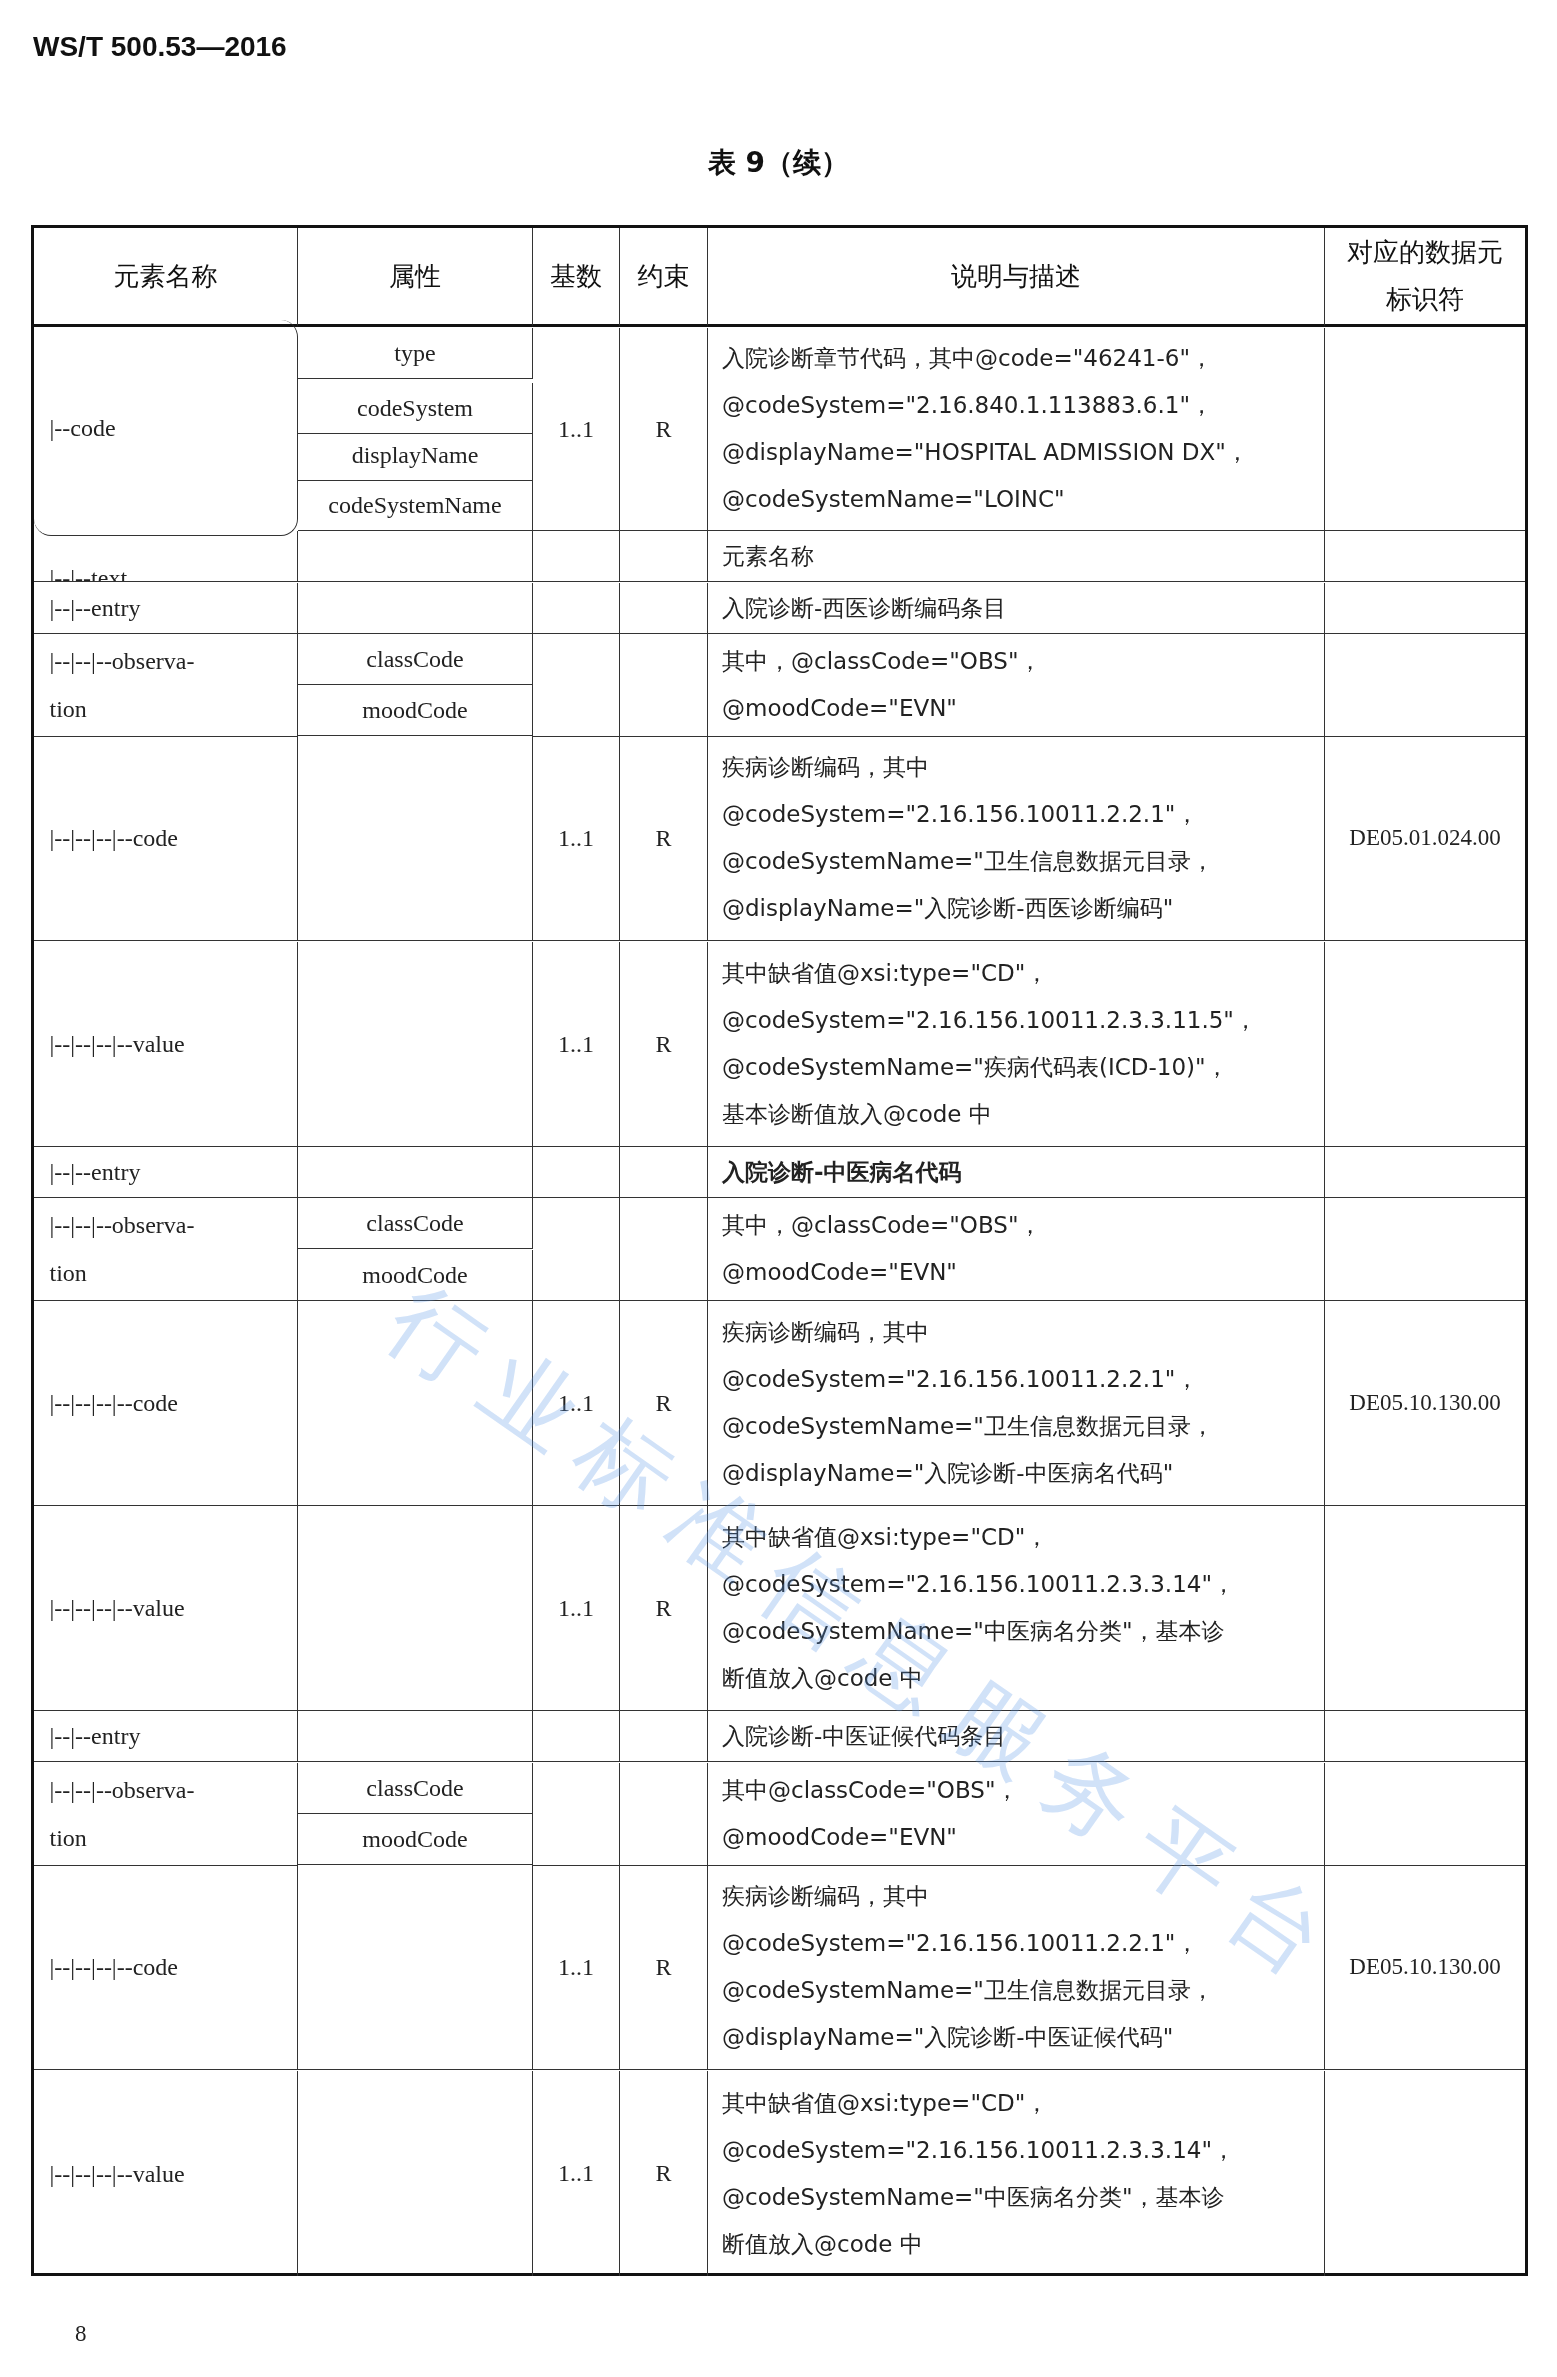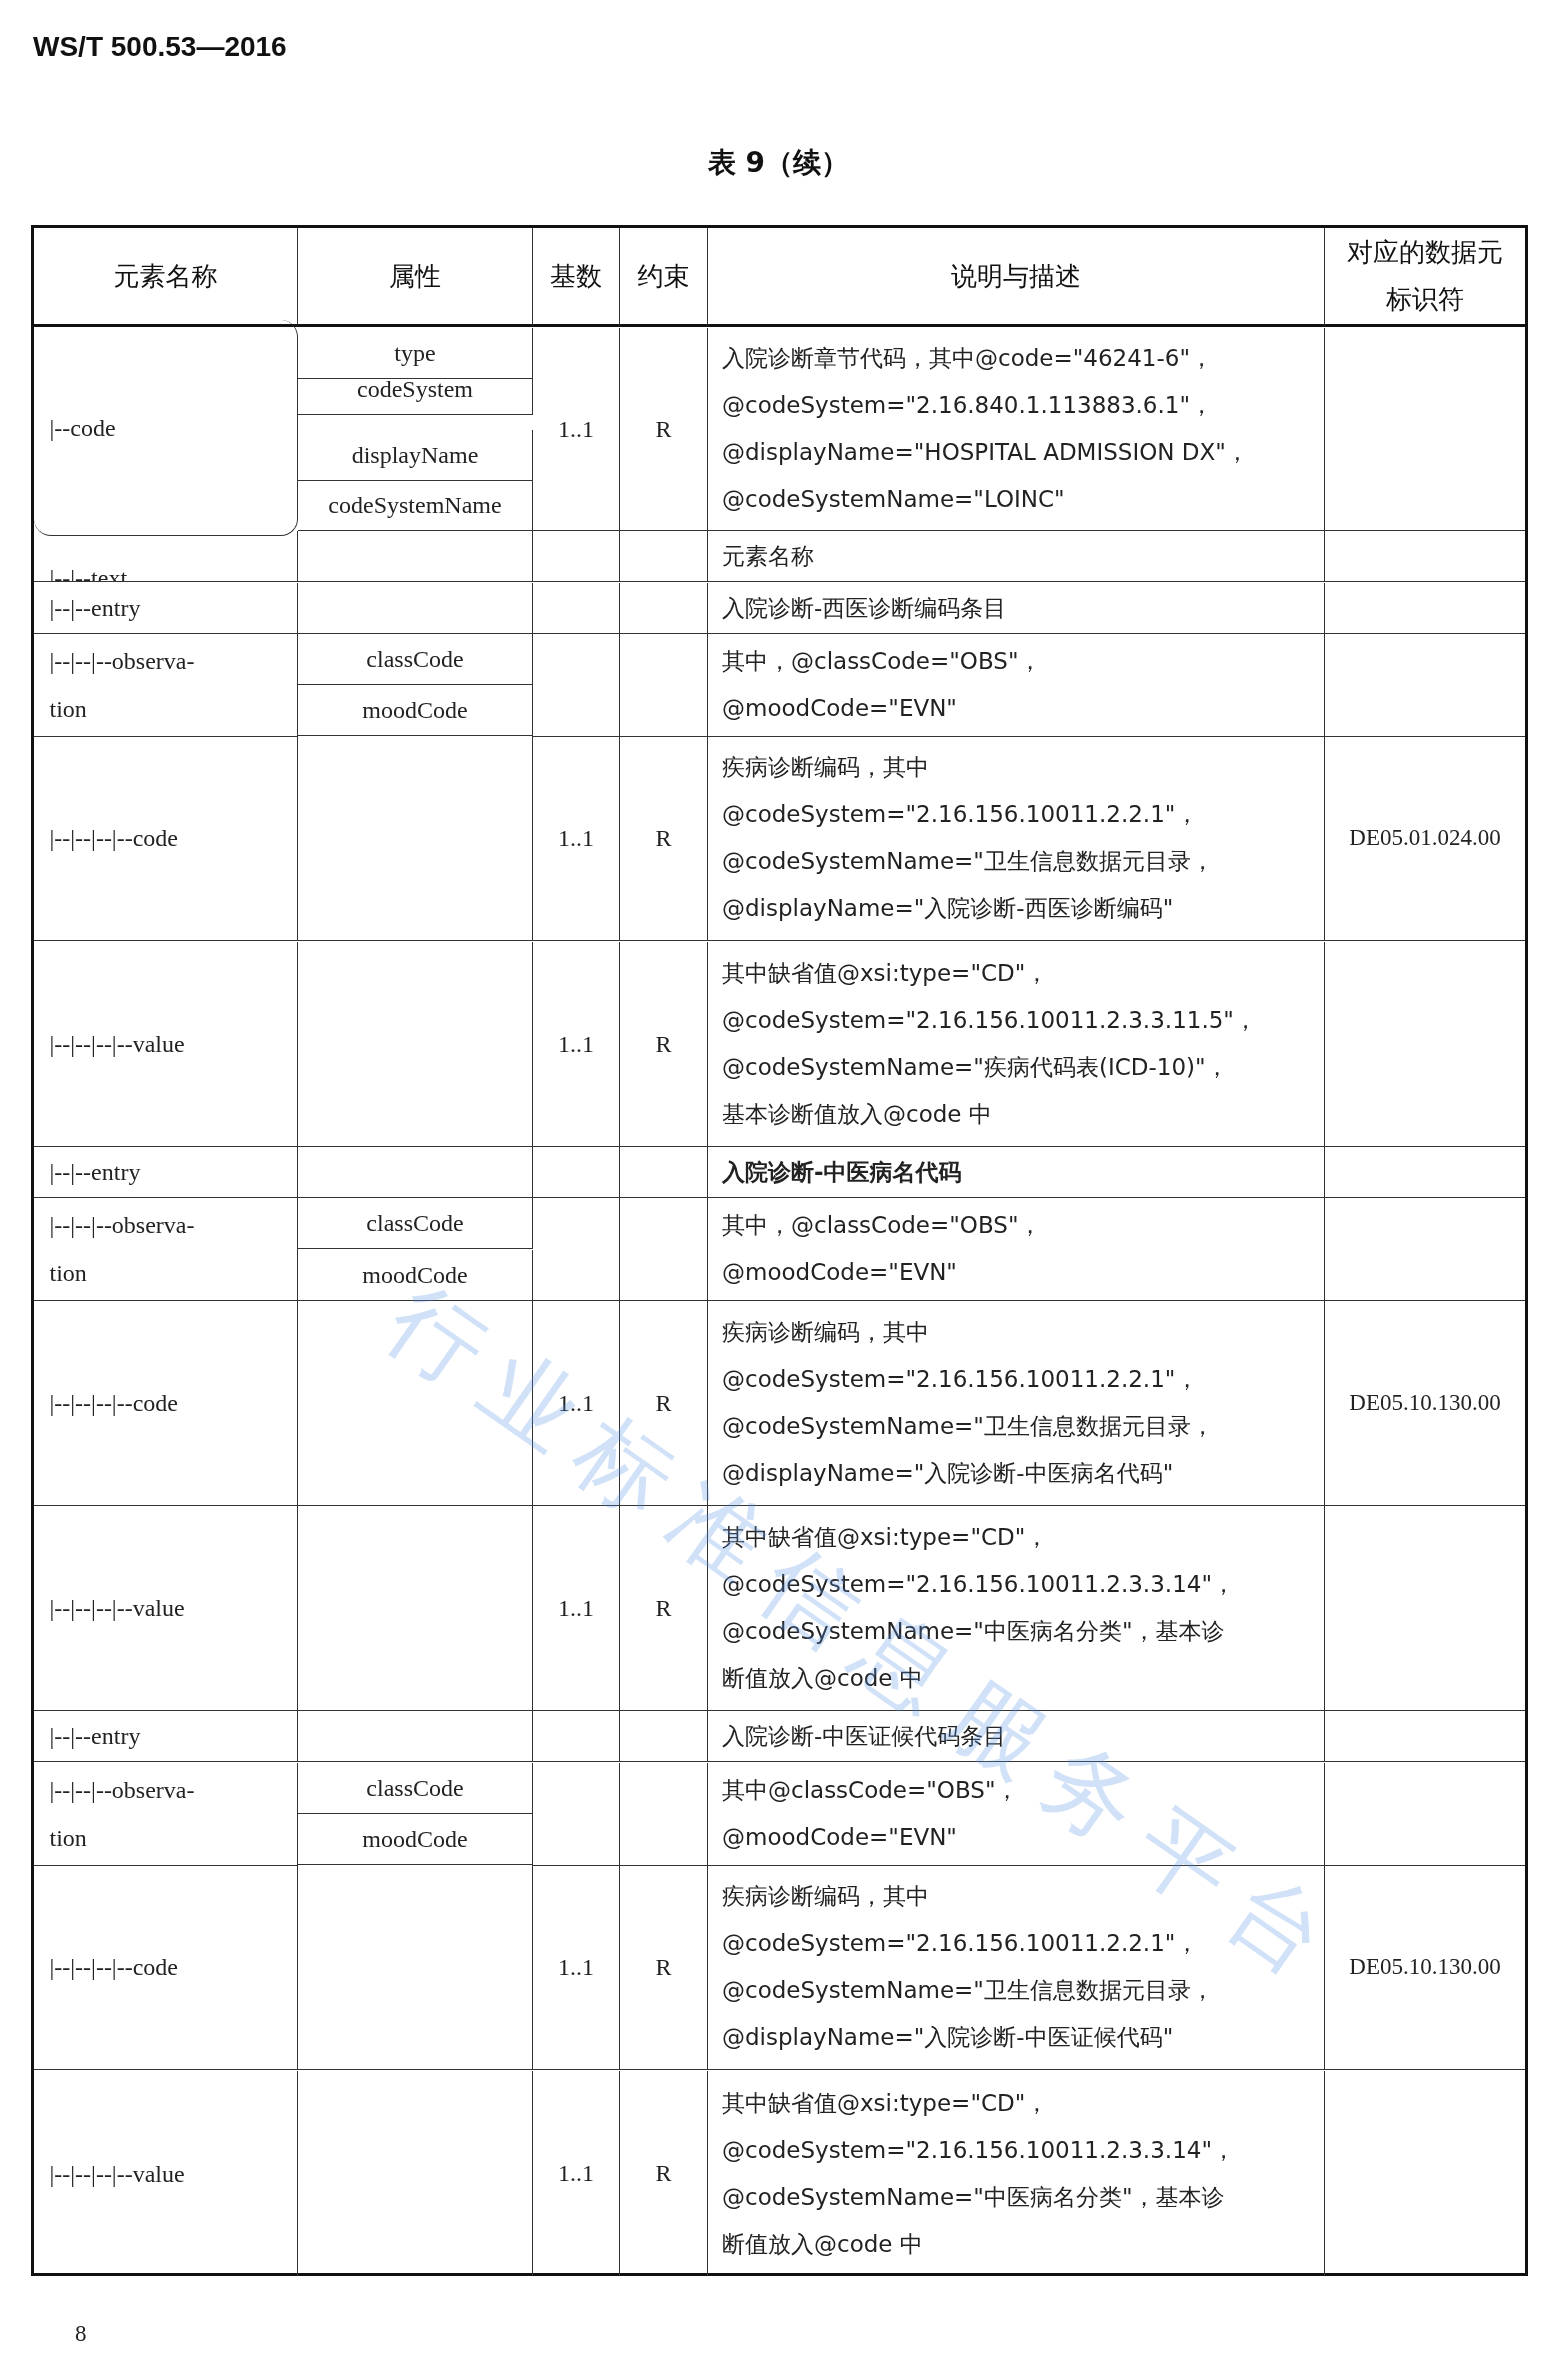--- a/index.html
+++ b/index.html
@@ -77,21 +77,21 @@
     <div class="cell center head headbot noright" style="left: 1291px; top: 0px; width: 200px; height: 99px;">
       <span style="white-space: pre-line;">对应的数据元
 标识符</span>
     </div>
     <div class="cell left elem" style="left: 0px; top: 92px; width: 264px; height: 216px; border-radius: 17px;">
       <span style="white-space: pre-line;">|--code</span>
     </div>
     <div class="cell center attr" style="left: 264px; top: 100px; width: 235px; height: 51px;">
       <span style="white-space: pre-line;">type</span>
     </div>
-    <div class="cell center attr" style="left: 264px; top: 136px; width: 235px; height: 51px;">
+    <div class="cell center attr" style="left: 264px; top: 155px; width: 235px; height: 51px;">
       <span style="white-space: pre-line;">codeSystem</span>
     </div>
     <div class="cell center attr" style="left: 264px; top: 202px; width: 235px; height: 51px;">
       <span style="white-space: pre-line;">displayName</span>
     </div>
     <div class="cell center attr" style="left: 264px; top: 252px; width: 235px; height: 51px;">
       <span style="white-space: pre-line;">codeSystemName</span>
     </div>
     <div class="cell center num" style="left: 499px; top: 100px; width: 87px; height: 203px;">
       <span style="white-space: pre-line;">1..1</span>

